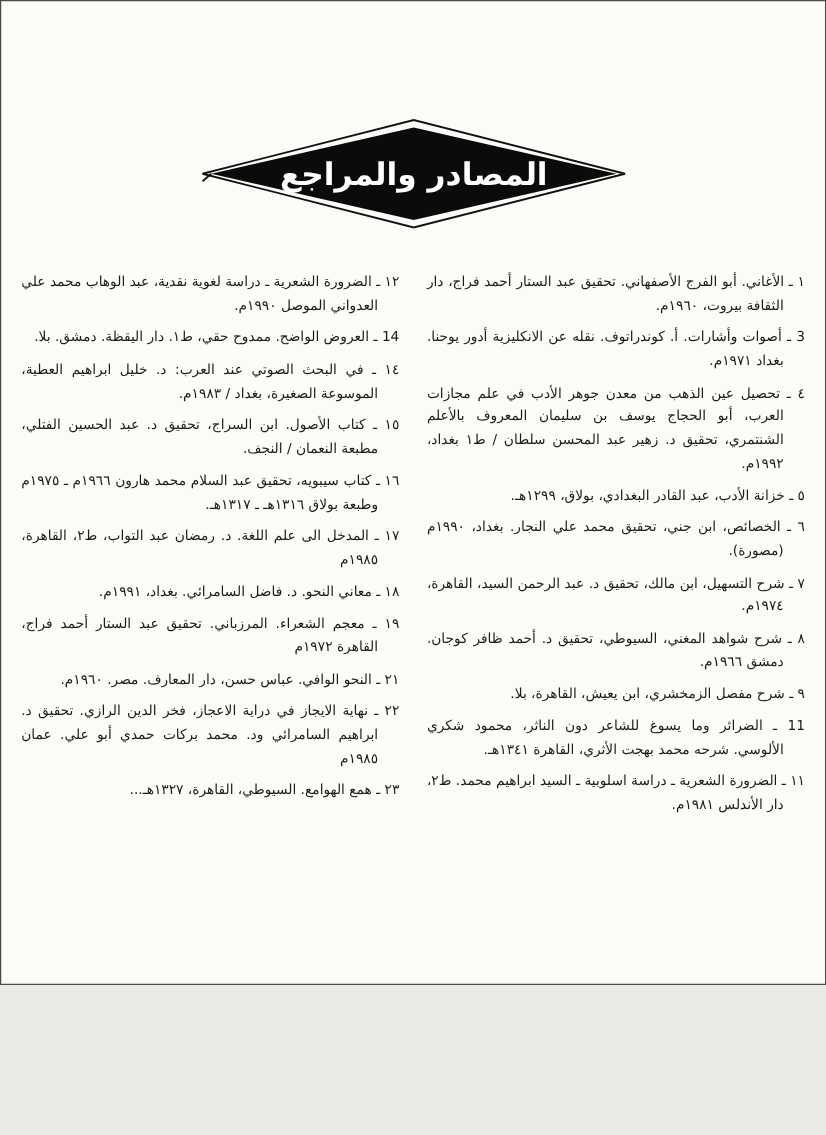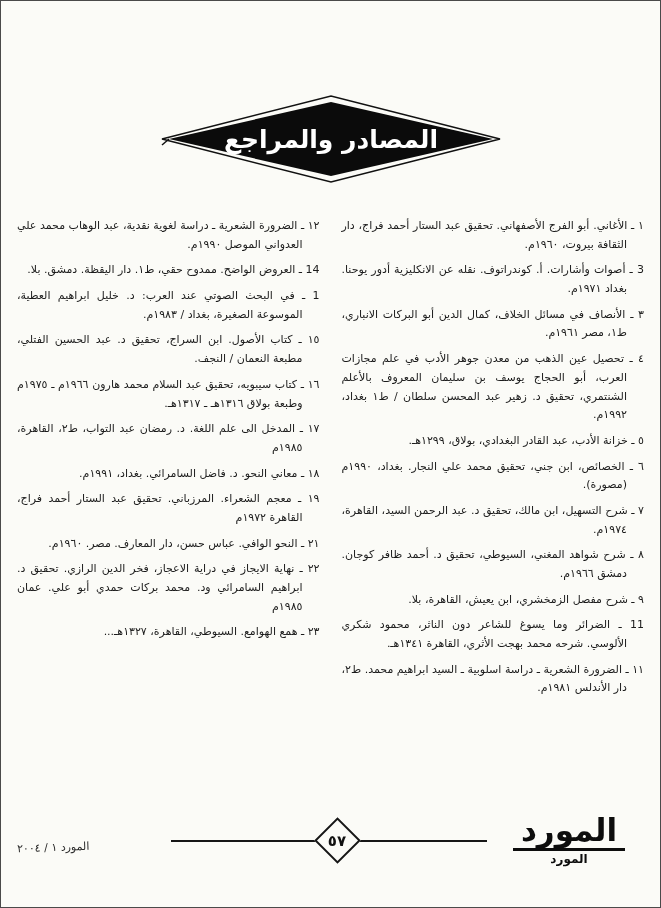--- a/index.html
+++ b/index.html
@@ -1,20 +1,20 @@
 <!DOCTYPE html>
 <html lang="ar" dir="rtl"><head>
 <meta charset="utf-8">
 <style>
   * { box-sizing: border-box; }
   html, body { margin: 0; padding: 0; background: #e9e9e5; }
   .page {
     position: relative;
     width: 661px;
-    height: 908px;
+    height: 788px;
     margin: 0 auto;
     background: #fbfbf7;
     border: 1px solid #4a4a4a;
     font-family: "DejaVu Sans", sans-serif;
     color: #1b1b1b;
     overflow: hidden;
     direction: rtl;
   }
 
   
@@ -131,34 +131,33 @@
       <polygon points="8,44 170,7 332,44 170,81" fill="#0b0b0b"></polygon>
       <path d="M 8 44 L 1 50" stroke="#111" stroke-width="1.5" fill="none"></path>
       <text x="170" y="53" text-anchor="middle" font-size="25" fill="#ffffff">المصادر والمراجع</text>
     </svg>
   </div>
 
   <div class="columns">
     <div class="col">
         <p class="ref">١ ـ الأغاني. أبو الفرج الأصفهاني. تحقيق عبد الستار أحمد فراج، دار الثقافة بيروت، ١٩٦٠م.</p>
         <p class="ref">3 ـ أصوات وأشارات. أ. كوندراتوف. نقله عن الانكليزية أدور يوحنا. بغداد ١٩٧١م.</p>
-        <p class="ref">٣ ـ الأنصاف في مسائل الخلاف، كمال الدين أبو البركات الانباري، ط١، مصر ١٩٦١م.</p>
         <p class="ref">٤ ـ تحصيل عين الذهب من معدن جوهر الأدب في علم مجازات العرب، أبو الحجاج يوسف بن سليمان المعروف بالأعلم الشنتمري، تحقيق د. زهير عبد المحسن سلطان / ط١ بغداد، ١٩٩٢م.</p>
         <p class="ref">٥ ـ خزانة الأدب، عبد القادر البغدادي، بولاق، ١٢٩٩هـ.</p>
         <p class="ref">٦ ـ الخصائص، ابن جني، تحقيق محمد علي النجار. بغداد، ١٩٩٠م (مصورة).</p>
         <p class="ref">٧ ـ شرح التسهيل، ابن مالك، تحقيق د. عبد الرحمن السيد، القاهرة، ١٩٧٤م.</p>
         <p class="ref">٨ ـ شرح شواهد المغني، السيوطي، تحقيق د. أحمد ظافر كوجان. دمشق ١٩٦٦م.</p>
         <p class="ref">٩ ـ شرح مفصل الزمخشري، ابن يعيش، القاهرة، بلا.</p>
         <p class="ref">11 ـ الضرائر وما يسوغ للشاعر دون الناثر، محمود شكري الألوسي. شرحه محمد بهجت الأثري، القاهرة ١٣٤١هـ.</p>
         <p class="ref">١١ ـ الضرورة الشعرية ـ دراسة اسلوبية ـ السيد ابراهيم محمد. ط٢، دار الأندلس ١٩٨١م.</p>
       </div>
     <div class="col">
         <p class="ref">١٢ ـ الضرورة الشعرية ـ دراسة لغوية نقدية، عبد الوهاب محمد علي العدواني الموصل ١٩٩٠م.</p>
         <p class="ref">14 ـ العروض الواضح. ممدوح حقي، ط١. دار اليقظة. دمشق. بلا.</p>
-        <p class="ref">1 ـ في البحث الصوتي عند العرب: د. خليل ابراهيم العطية، الموسوعة الصغيرة، بغداد / ١٩٨٣م.</p>
+        <p class="ref">١٤ ـ في البحث الصوتي عند العرب: د. خليل ابراهيم العطية، الموسوعة الصغيرة، بغداد / ١٩٨٣م.</p>
         <p class="ref">١٥ ـ كتاب الأصول. ابن السراج، تحقيق د. عبد الحسين الفتلي، مطبعة النعمان / النجف.</p>
         <p class="ref">١٦ ـ كتاب سيبويه، تحقيق عبد السلام محمد هارون ١٩٦٦م ـ ١٩٧٥م وطبعة بولاق ١٣١٦هـ ـ ١٣١٧هـ.</p>
         <p class="ref">١٧ ـ المدخل الى علم اللغة. د. رمضان عبد التواب، ط٢، القاهرة، ١٩٨٥م</p>
         <p class="ref">١٨ ـ معاني النحو. د. فاضل السامرائي. بغداد، ١٩٩١م.</p>
         <p class="ref">١٩ ـ معجم الشعراء. المرزباني. تحقيق عبد الستار أحمد فراج، القاهرة ١٩٧٢م</p>
         <p class="ref">٢١ ـ النحو الوافي. عباس حسن، دار المعارف. مصر. ١٩٦٠م.</p>
         <p class="ref">٢٢ ـ نهاية الايجاز في دراية الاعجاز، فخر الدين الرازي. تحقيق د. ابراهيم السامرائي ود. محمد بركات حمدي أبو علي. عمان ١٩٨٥م</p>
         <p class="ref">٢٣ ـ همع الهوامع. السيوطي، القاهرة، ١٣٢٧هـ...</p>
       </div>
   </div>

